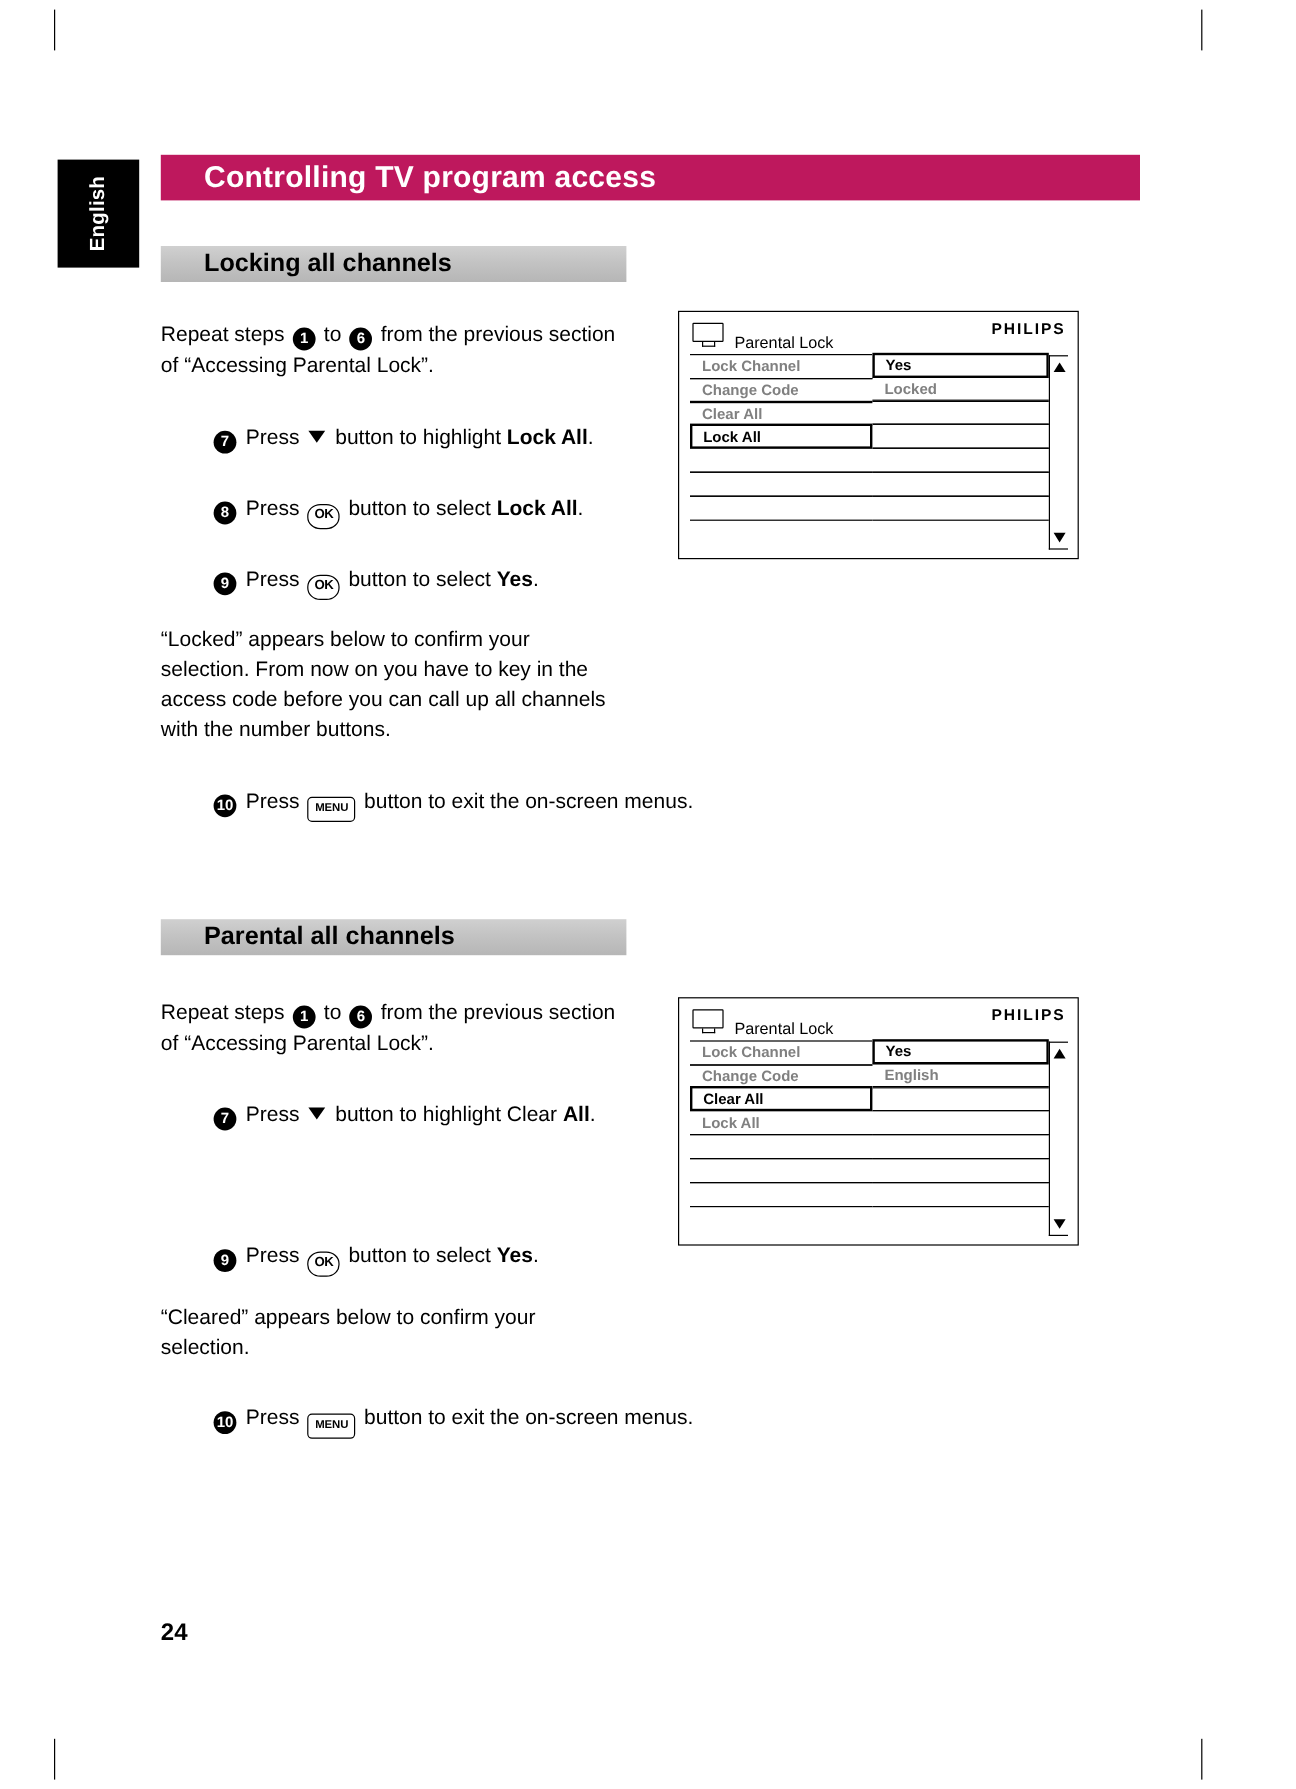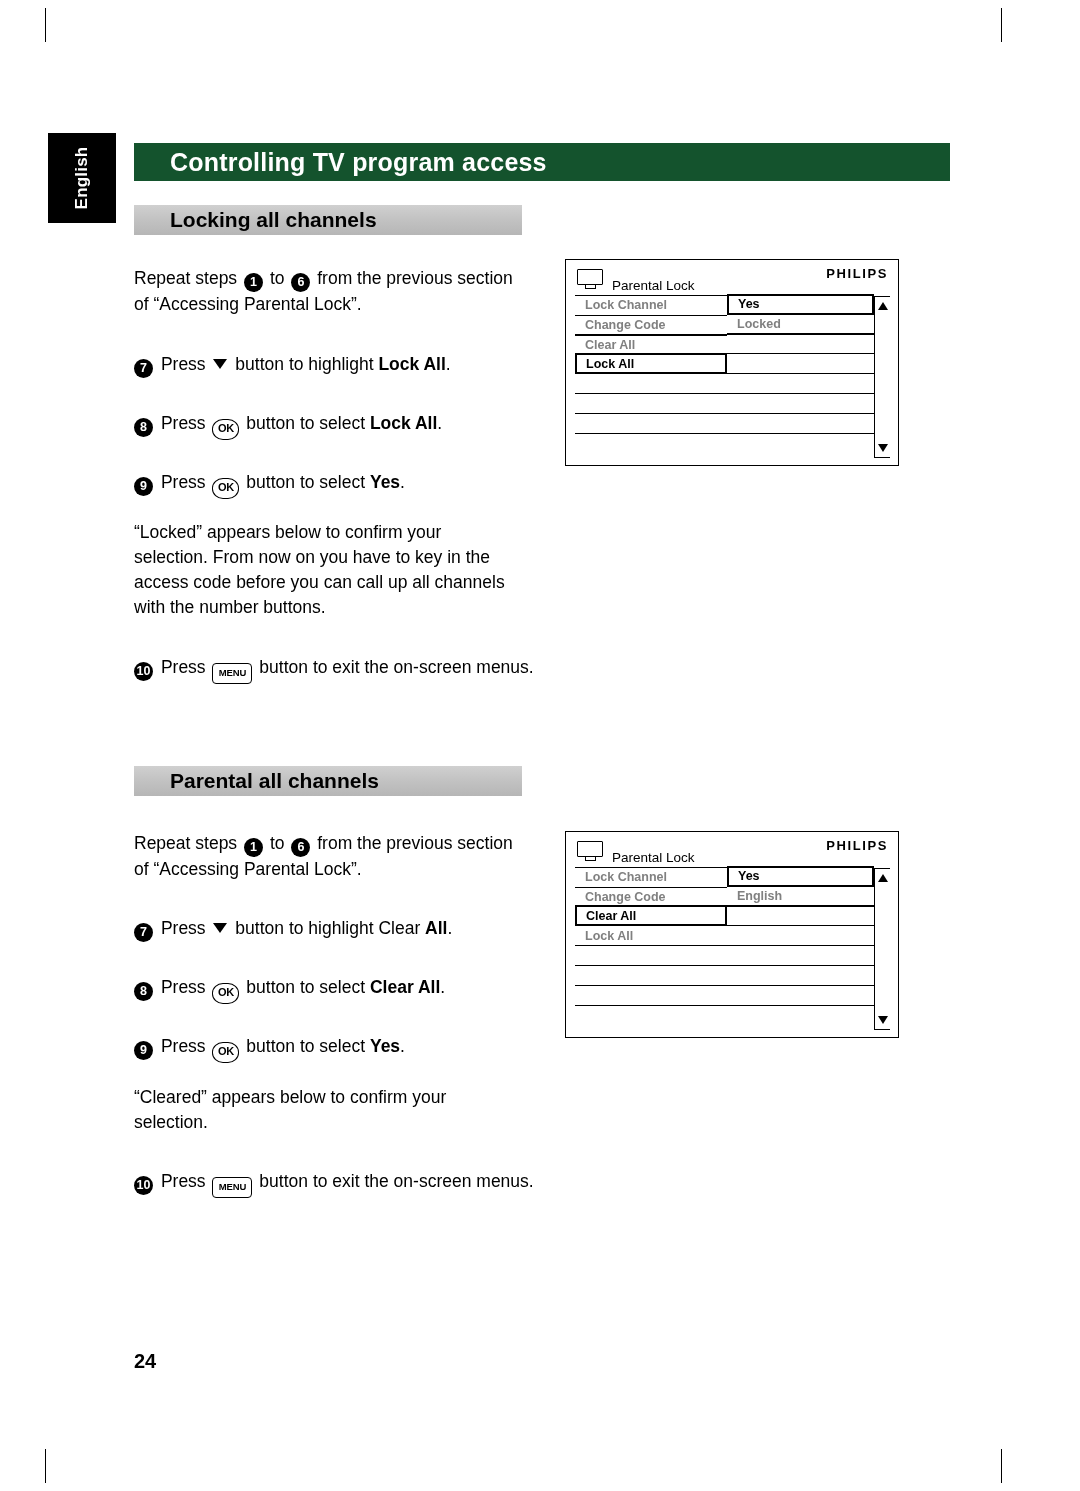--- a/index.html
+++ b/index.html
@@ -44,24 +44,24 @@
     font-weight: bold;
     font-size: 17px;
     letter-spacing: 0.2px;
     white-space: nowrap;
   }
 
   
   .chapter-bar {
     position: absolute;
     left: 134px;
-    top: 143px;
+    top: 129px;
     width: 816px;
     height: 38px;
-    background: #14532d;
+    background: #be185d;
   }
   .chapter-bar span {
     position: absolute;
     left: 36px;
     top: 50%;
     transform: translateY(-50%);
     color: #fff;
     font-size: 25px;
     font-weight: bold;
     letter-spacing: 0.2px;
@@ -92,20 +92,21 @@
     line-height: 25px;
     color: #000;
     width: 380px;
   }
 
   .step {
     position: absolute;
     font-size: 17.5px;
     line-height: 25px;
     width: 400px;
+    margin-left: 44px;
   }
   .num-badge {
     display: inline-block;
     width: 19px;
     height: 19px;
     border-radius: 50%;
     background: #000;
     color: #fff;
     font-size: 12.5px;
     font-weight: bold;
@@ -437,26 +438,20 @@
     <span>from the previous section of “Accessing Parental Lock”.</span>
   </div>
 
   <div class="step" style="left:134px; top:916px;">
     <span class="num-badge">7</span>
     <span>Press</span>
     <span class="down-tri"></span>
     <span>button to highlight Clear </span><b>All</b><span>.</span>
   </div>
 
-  <div class="step" style="left:134px; top:975px;">
-    <span class="num-badge">8</span>
-    <span>Press</span>
-    <span class="ok-key">OK</span>
-    <span>button to select </span><b>Clear All</b><span>.</span>
-  </div>
 
   <div class="step" style="left:134px; top:1034px;">
     <span class="num-badge">9</span>
     <span>Press</span>
     <span class="ok-key">OK</span>
     <span>button to select </span><b>Yes</b><span>.</span>
   </div>
 
   <div class="para" style="left:134px; top:1085px; width:375px;">“Cleared” appears below to confirm your selection.</div>
 

